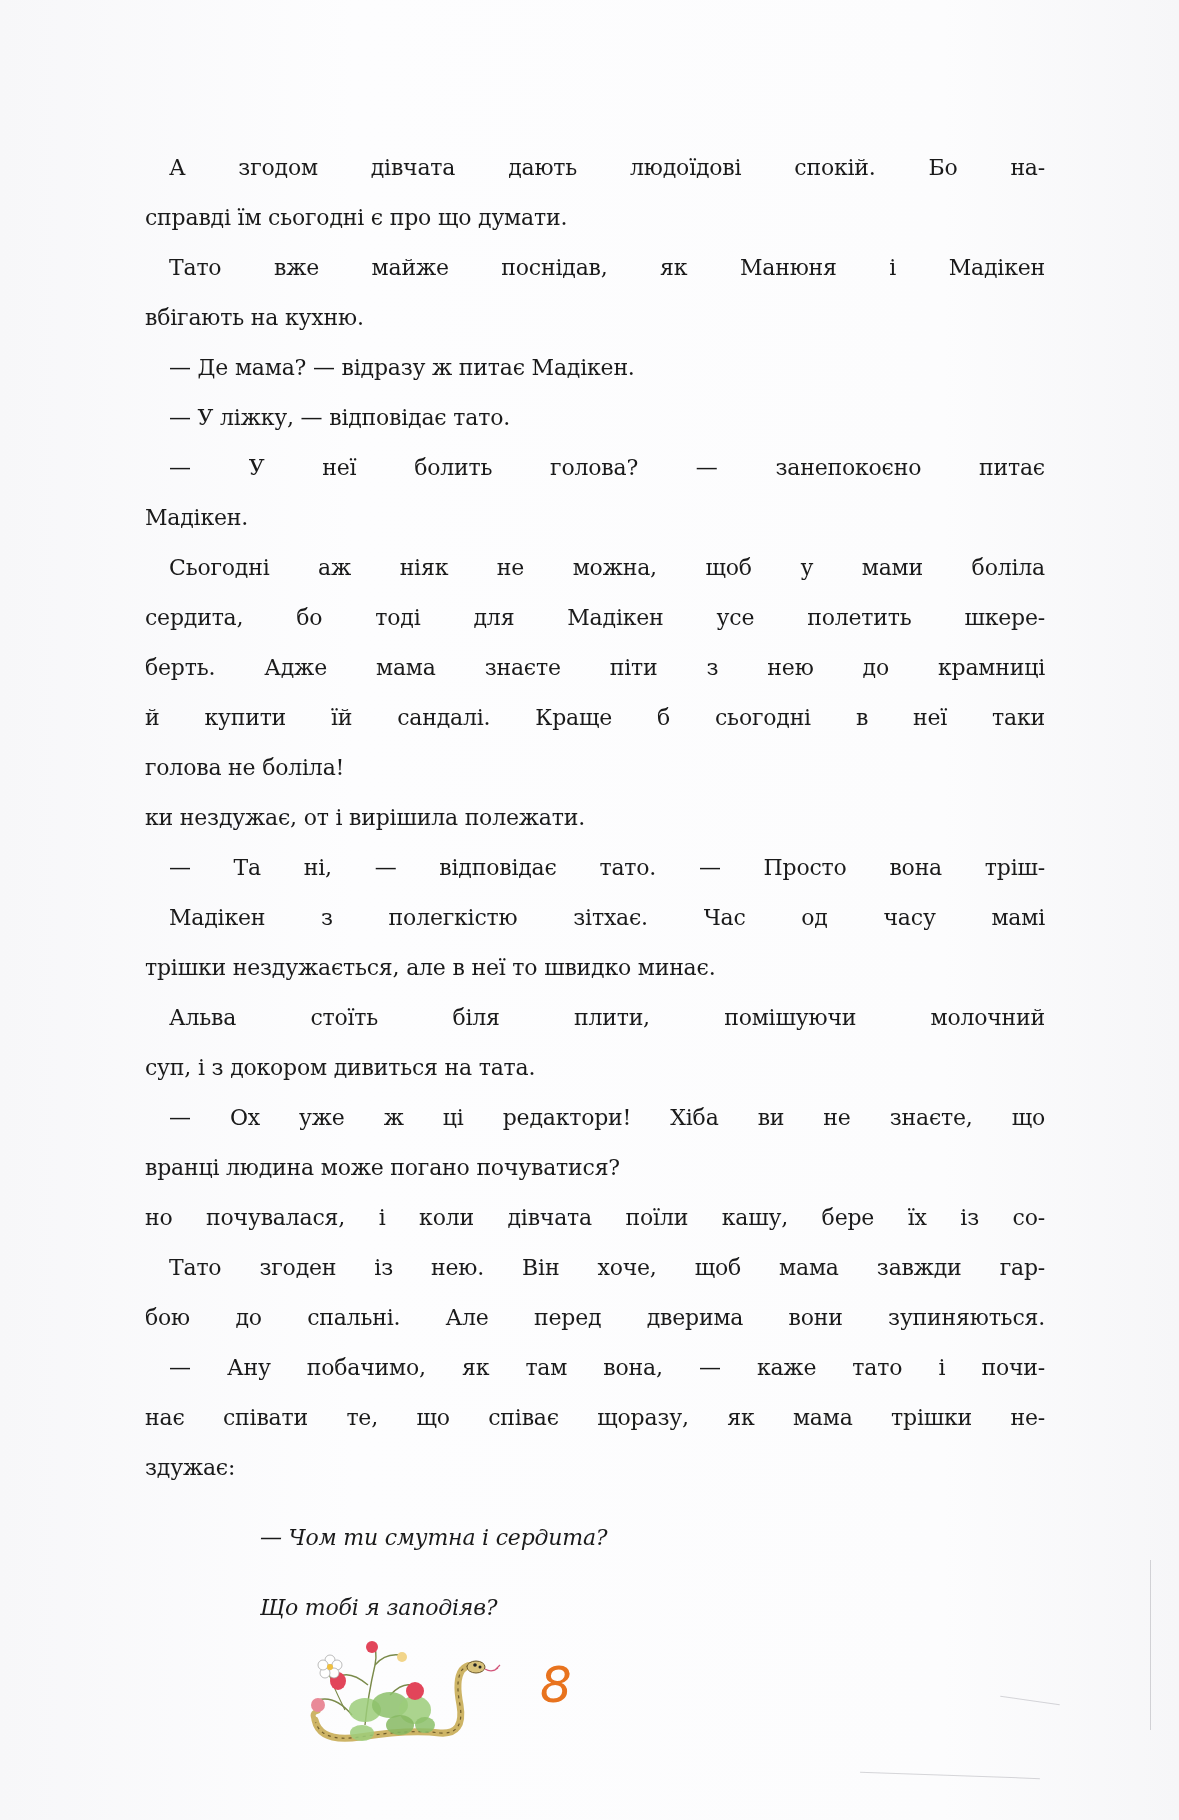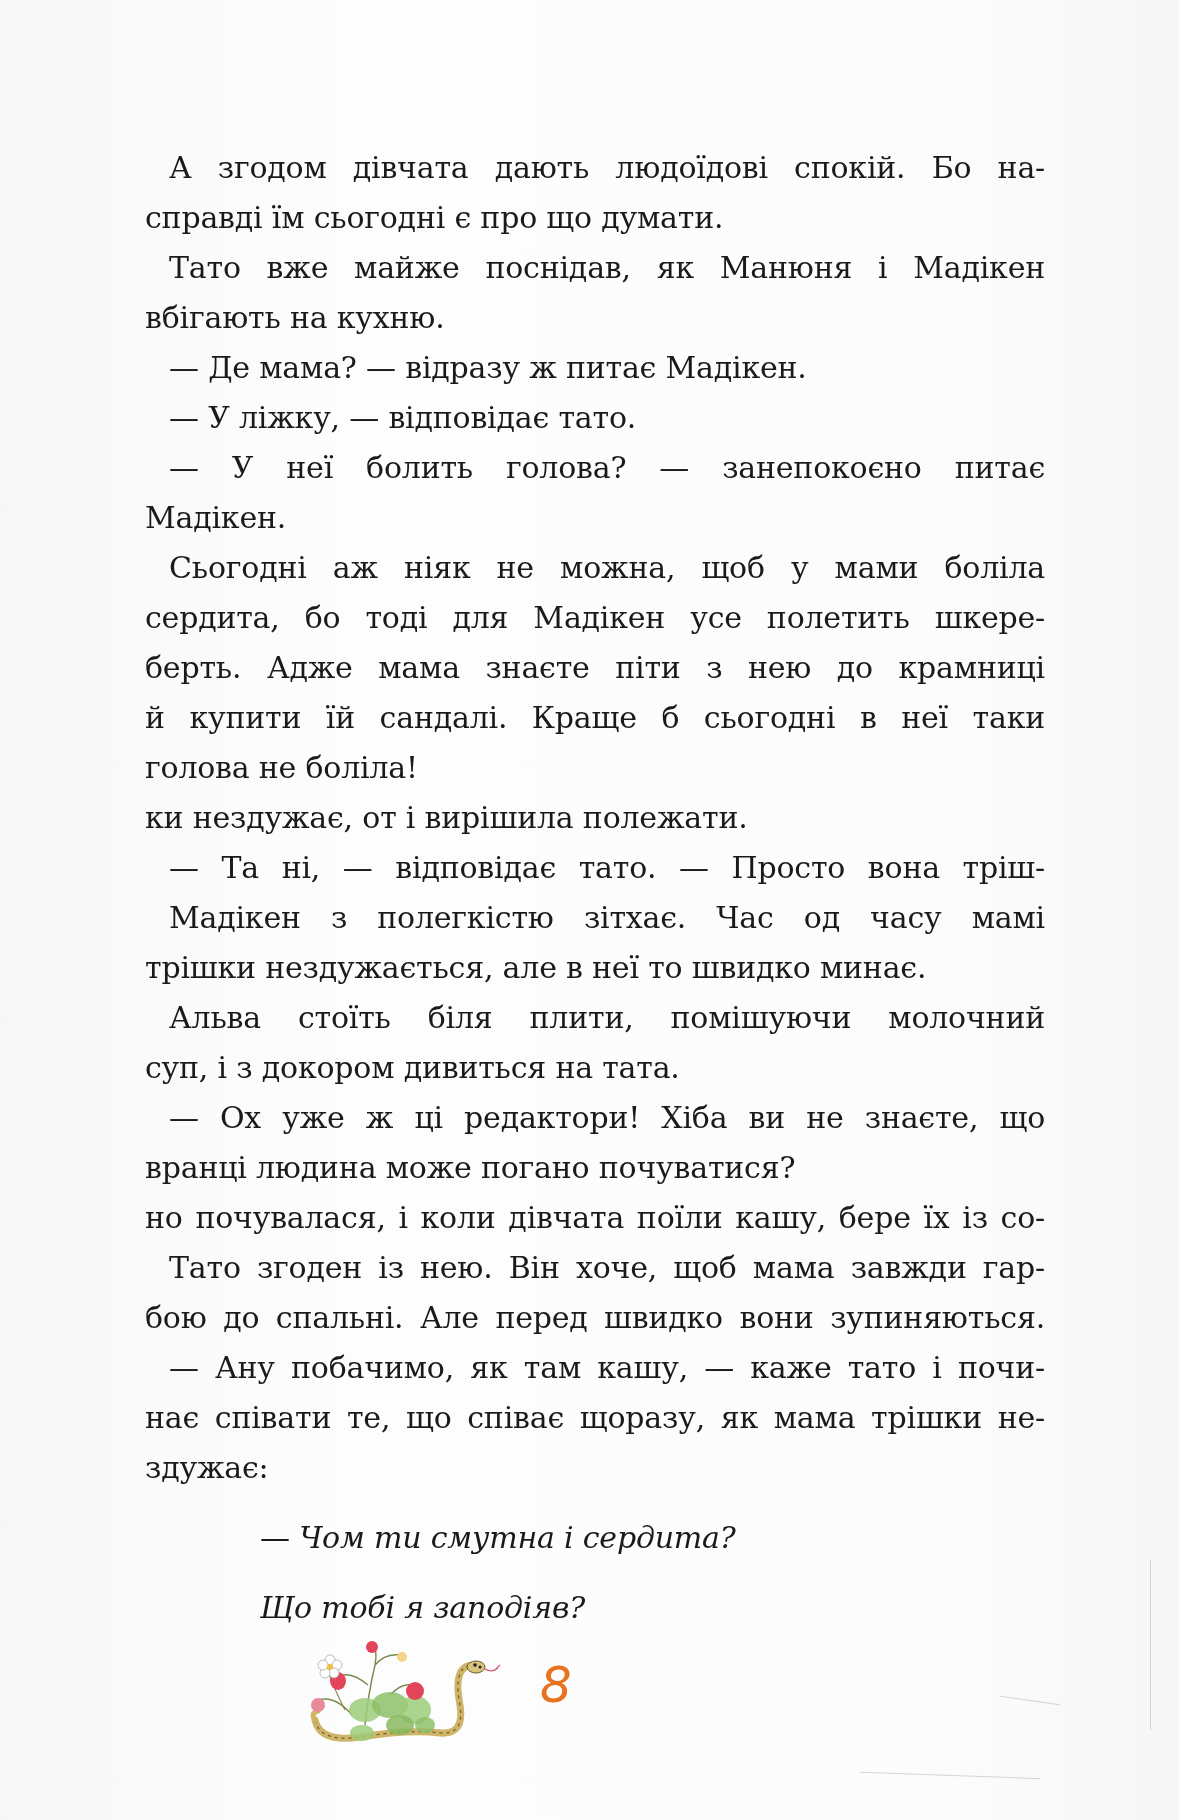--- a/index.html
+++ b/index.html
@@ -37,21 +37,21 @@
   }
   .text-block {
     position: absolute;
     left: 145px;
     top: 143px;
     width: 900px;
   }
   .line {
     height: 50px;
     line-height: 50px;
-    font-size: 30px;
+    font-size: 22px;
     letter-spacing: -0.2px;
     white-space: nowrap;
     text-align: justify;
     text-align-last: justify;
     width: 900px;
   }
   .line.indent { padding-left: 24px; width: 876px; }
   .line.last { text-align-last: left; }
   .verse {
     font-style: italic;
@@ -107,22 +107,22 @@
     <div class="line last">ки нездужає, от і вирішила полежати.</div>
     <div class="line indent">— Та ні, — відповідає тато. — Просто вона тріш-</div>
     <div class="line indent">Мадікен з полегкістю зітхає. Час од часу мамі</div>
     <div class="line last">трішки нездужається, але в неї то швидко минає.</div>
     <div class="line indent">Альва стоїть біля плити, помішуючи молочний</div>
     <div class="line last">суп, і з докором дивиться на тата.</div>
     <div class="line indent">— Ох уже ж ці редактори! Хіба ви не знаєте, що</div>
     <div class="line last">вранці людина може погано почуватися?</div>
     <div class="line">но почувалася, і коли дівчата поїли кашу, бере їх із со-</div>
     <div class="line indent">Тато згоден із нею. Він хоче, щоб мама завжди гар-</div>
-    <div class="line">бою до спальні. Але перед швидко вони зупиняються.</div>
-    <div class="line indent">— Ану побачимо, як там кашу, — каже тато і почи-</div>
+    <div class="line">бою до спальні. Але перед дверима вони зупиняються.</div>
+    <div class="line indent">— Ану побачимо, як там вона, — каже тато і почи-</div>
     <div class="line">нає співати те, що співає щоразу, як мама трішки не-</div>
     <div class="line last">здужає:</div>
 
     <div class="line verse v1">— Чом ти смутна і сердита?</div>
     <div class="line verse v2">Що тобі я заподіяв?</div>
   </div>
 
   <svg class="illustration" viewBox="0 0 220 130" xmlns="http://www.w3.org/2000/svg">
 
     <path d="M25 95 Q30 118 70 112 Q120 104 150 108 Q175 110 170 80 Q165 55 172 45 Q178 38 186 42" fill="none" stroke="#cdb466" stroke-width="7" stroke-linecap="round"></path>

